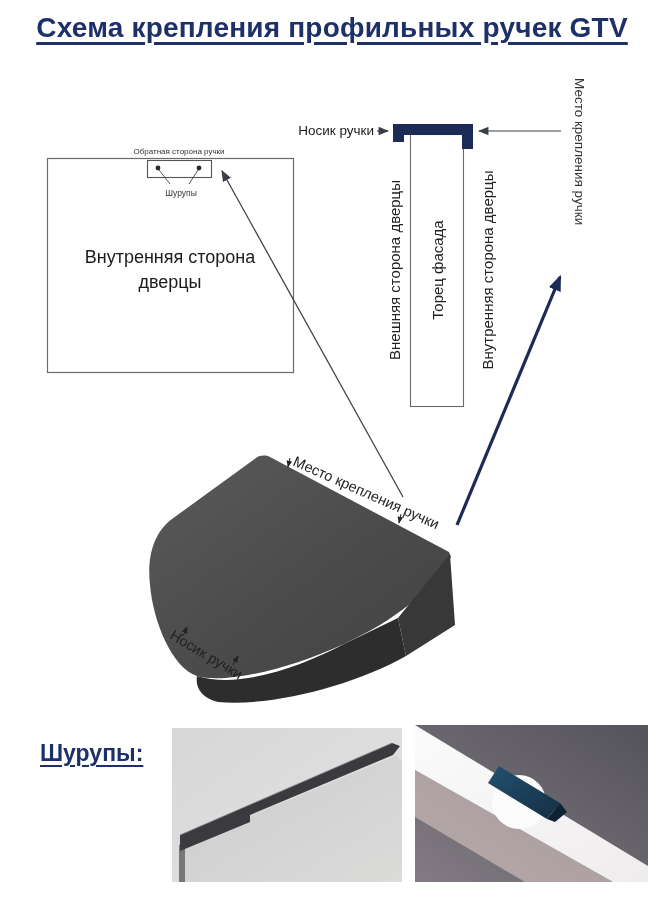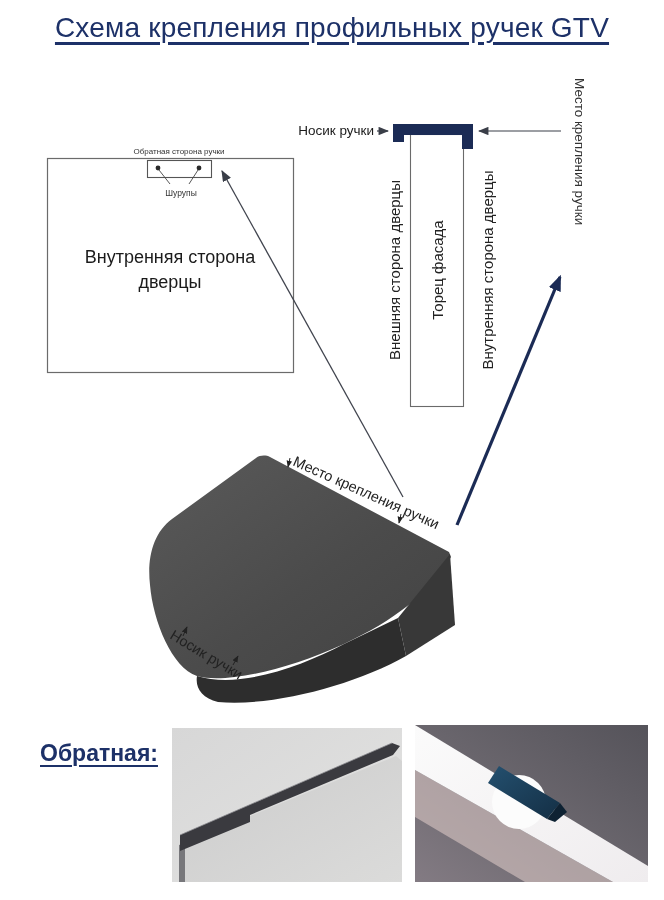--- a/index.html
+++ b/index.html
@@ -2,21 +2,21 @@
 <html lang="ru"><head>
 <meta charset="utf-8">
 <style>
   html,body{margin:0;padding:0;}
   body{
     width:664px;height:900px;position:relative;background:#ffffff;
     font-family:"Liberation Sans",sans-serif;overflow:hidden;
   }
   .page-title{
     position:absolute;top:12px;left:0;width:664px;text-align:center;
-    font-size:28px;font-weight:normal;color:#1d3168;letter-spacing:.2px;
+    font-size:28px;font-weight:bold;color:#1d3168;letter-spacing:.2px;
     white-space:nowrap;
   }
   .page-title span{
     text-decoration:underline;text-decoration-thickness:3px;text-underline-offset:5px;
   }
   .examples-label{
     position:absolute;left:40px;top:740px;
     font-size:23px;font-weight:bold;color:#1d3168;
     text-decoration:underline;text-decoration-thickness:2px;text-underline-offset:4px;
     white-space:nowrap;
@@ -94,21 +94,21 @@
 
   <text transform="translate(292,410) rotate(24)" font-size="14.5" fill="#222222">Место крепления ручки</text>
   <line x1="290" y1="403" x2="288" y2="412" stroke="#222222" stroke-width="1" marker-end="url(#ah-tiny)"></line>
   <line x1="401" y1="459" x2="399" y2="468" stroke="#222222" stroke-width="1" marker-end="url(#ah-tiny)"></line>
 
   <text transform="translate(169,583) rotate(31)" font-size="14.5" fill="#222222">Носик ручки</text>
   <line x1="183" y1="581" x2="187" y2="572" stroke="#222222" stroke-width="1" marker-end="url(#ah-tiny)"></line>
   <line x1="233" y1="610" x2="238" y2="601" stroke="#222222" stroke-width="1" marker-end="url(#ah-tiny)"></line>
 </svg>
 
-<div class="examples-label">Обратная:</div>
+<div class="examples-label">Шурупы:</div>
 
 <div class="photo" id="photo1">
   <svg width="230" height="154" viewBox="0 0 230 154">
     <defs>
       <linearGradient id="p1bg" x1="0" y1="0" x2="1" y2="1">
         <stop offset="0" stop-color="#d7d7d7"></stop>
           <stop offset="1" stop-color="#e3e3e2"></stop>
       </linearGradient>
       <linearGradient id="p1door" x1="0" y1="0" x2="1" y2="1">
         <stop offset="0" stop-color="#cccccc"></stop>

